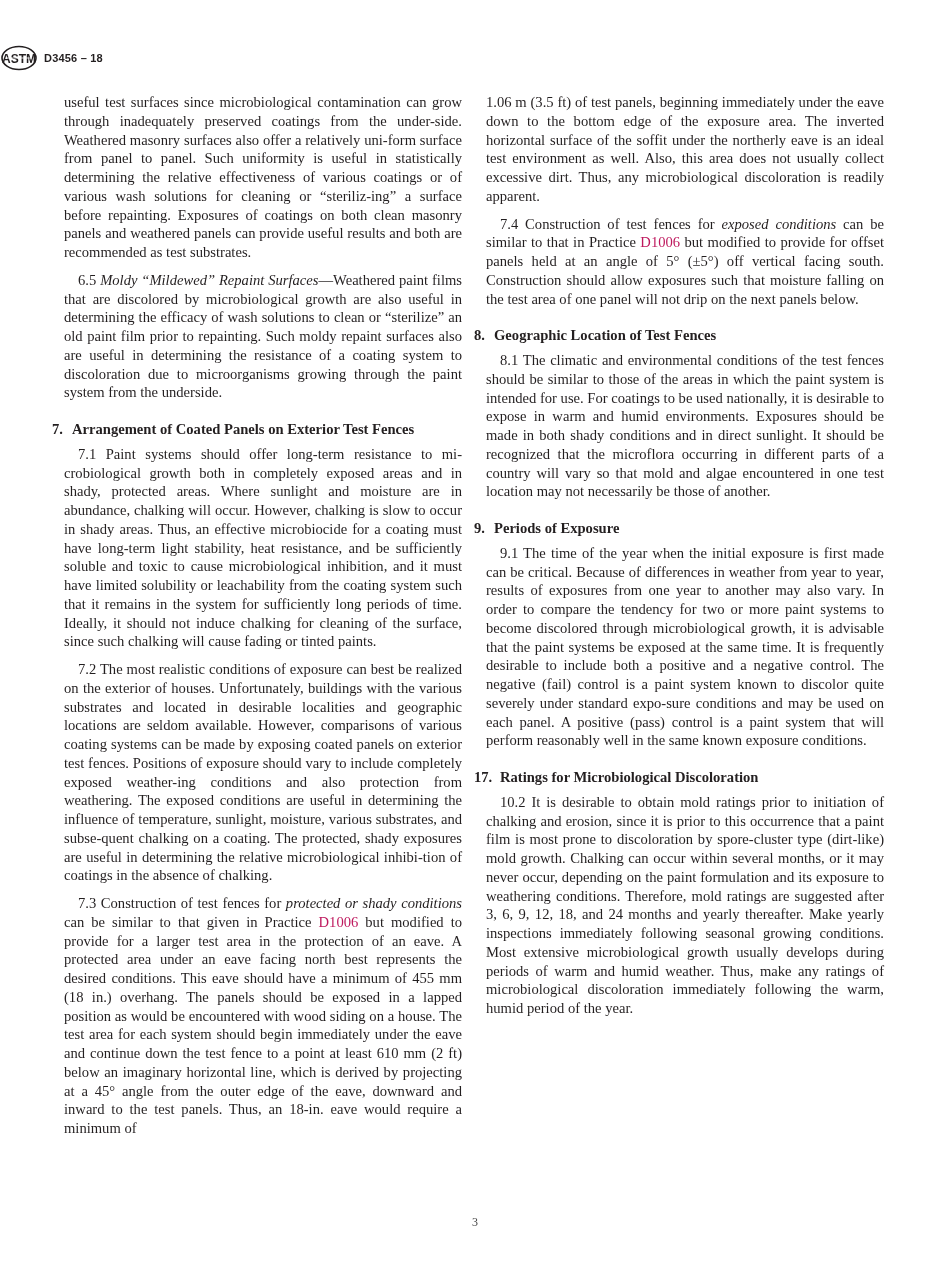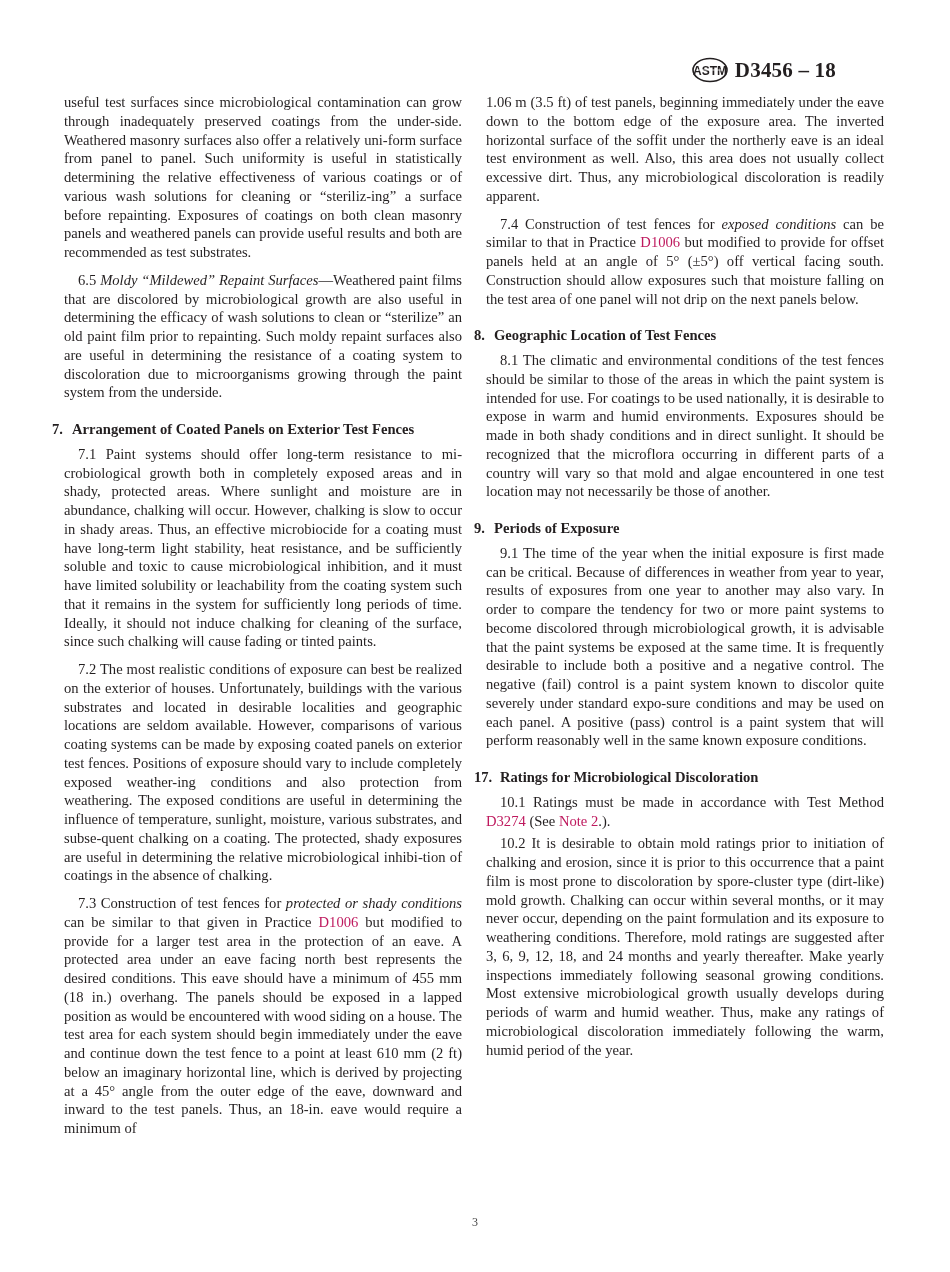--- a/index.html
+++ b/index.html
@@ -1,22 +1,22 @@
 <!DOCTYPE html>
 <html><head>
 <meta charset="utf-8">
 <style>
   html, body { margin: 0; padding: 0; background: #ffffff; }
   body { width: 950px; height: 1272px; position: relative; overflow: hidden;
          font-family: "Liberation Serif", "DejaVu Serif", serif; color: #231f20; }
-  .header { position: absolute; top: 56px; left: 0; width: 836px; height: 28px;
-            display: flex; justify-content: flex-end; align-items: center; }
+  .header { position: absolute; top: 44px; left: 0; width: 836px; height: 28px;
+            display: flex; justify-content: flex-start; align-items: center; }
   .logo { width: 38px; height: 26px; margin-right: 6px; }
-  .designation { font-family: Liberation Serif, serif;
-                 font-weight: bold; font-size: 21px; letter-spacing: 0.2px; }
+  .designation { font-family: Liberation Sans, sans-serif;
+                 font-weight: bold; font-size: 11px; letter-spacing: 0.2px; }
   .col { position: absolute; top: 93px; width: 410px; font-size: 14.6px; line-height: 18.75px;
          text-align: justify; hyphens: manual; }
   .col-left { left: 52px; }
   .col-right { left: 474px; }
   p { margin: 0 0 9px 12px; text-indent: 14px; }
   p.noindent { text-indent: 0; }
   h2 { font-size: 14.6px; font-weight: bold; margin: 18px 0 6px 0; line-height: 18.75px;
        padding-left: 20px; text-indent: -20px; }
   h2 .num { display: inline-block; width: 20px; text-indent: 0; }
   h2.wide .num { width: 26px; }
@@ -54,17 +54,16 @@
   <p class="noindent">1.06 m (3.5 ft) of test panels, beginning immediately under the eave down to the bottom edge of the exposure area. The inverted horizontal surface of the soffit under the northerly eave is an ideal test environment as well. Also, this area does not usually collect excessive dirt. Thus, any microbiological discoloration is readily apparent.</p>
   <p><span>7.4 Construction of test fences for </span><span class="it">exposed conditions</span><span> can be similar to that in Practice </span><span class="link">D1006</span><span> but modified to provide for offset panels held at an angle of 5° (±5°) off vertical facing south. Construction should allow exposures such that moisture falling on the test area of one panel will not drip on the next panels below.</span></p>
 
   <h2><span class="num">8.</span><span>Geographic Location of Test Fences</span></h2>
   <p>8.1 The climatic and environmental conditions of the test fences should be similar to those of the areas in which the paint system is intended for use. For coatings to be used nationally, it is desirable to expose in warm and humid environments. Exposures should be made in both shady conditions and in direct sunlight. It should be recognized that the microflora occurring in different parts of a country will vary so that mold and algae encountered in one test location may not necessarily be those of another.</p>
 
   <h2><span class="num">9.</span><span>Periods of Exposure</span></h2>
   <p>9.1 The time of the year when the initial exposure is first made can be critical. Because of differences in weather from year to year, results of exposures from one year to another may also vary. In order to compare the tendency for two or more paint systems to become discolored through microbiological growth, it is advisable that the paint systems be exposed at the same time. It is frequently desirable to include both a positive and a negative control. The negative (fail) control is a paint system known to discolor quite severely under standard expo-sure conditions and may be used on each panel. A positive (pass) control is a paint system that will perform reasonably well in the same known exposure conditions.</p>
 
   <h2 class="wide"><span class="num">17.</span><span>Ratings for Microbiological Discoloration</span></h2>
-  <p style="margin-bottom:4px"><span>10.1 Ratings must be made in accordance with Test Method </span><span class="link">D3274</span><span> (See </span><span class="link">Note 2</span><span>.).</span></p>
   <p>10.2 It is desirable to obtain mold ratings prior to initiation of chalking and erosion, since it is prior to this occurrence that a paint film is most prone to discoloration by spore-cluster type (dirt-like) mold growth. Chalking can occur within several months, or it may never occur, depending on the paint formulation and its exposure to weathering conditions. Therefore, mold ratings are suggested after 3, 6, 9, 12, 18, and 24 months and yearly thereafter. Make yearly inspections immediately following seasonal growing conditions. Most extensive microbiological growth usually develops during periods of warm and humid weather. Thus, make any ratings of microbiological discoloration immediately following the warm, humid period of the year.</p>
 </div>
 
 <div class="page-number">3</div>
 
 </body></html>

